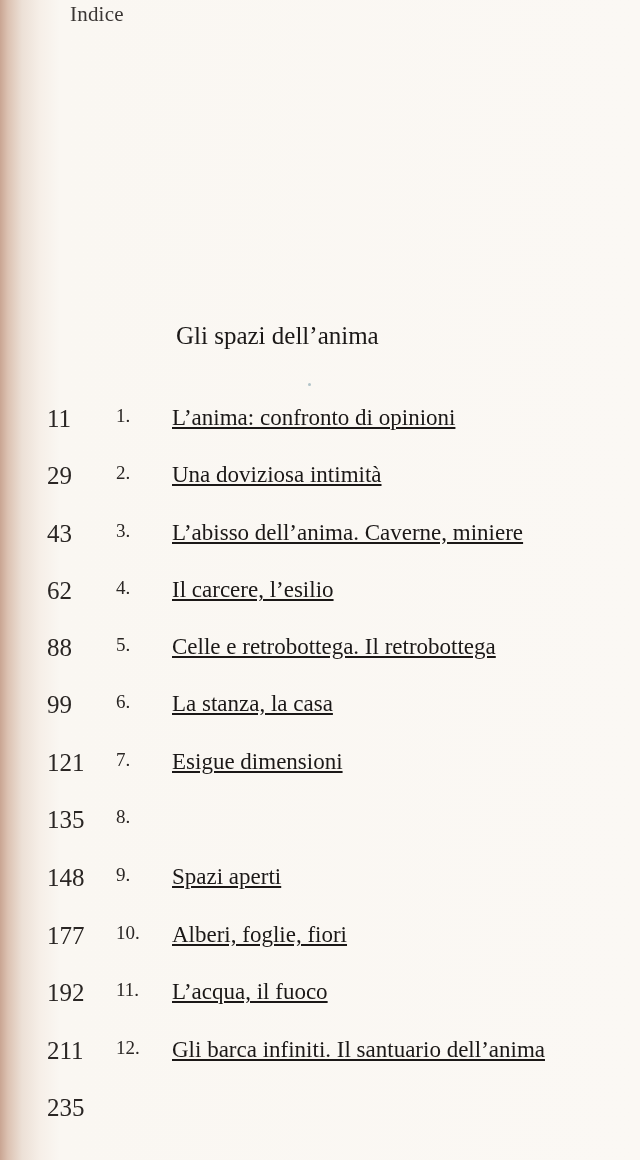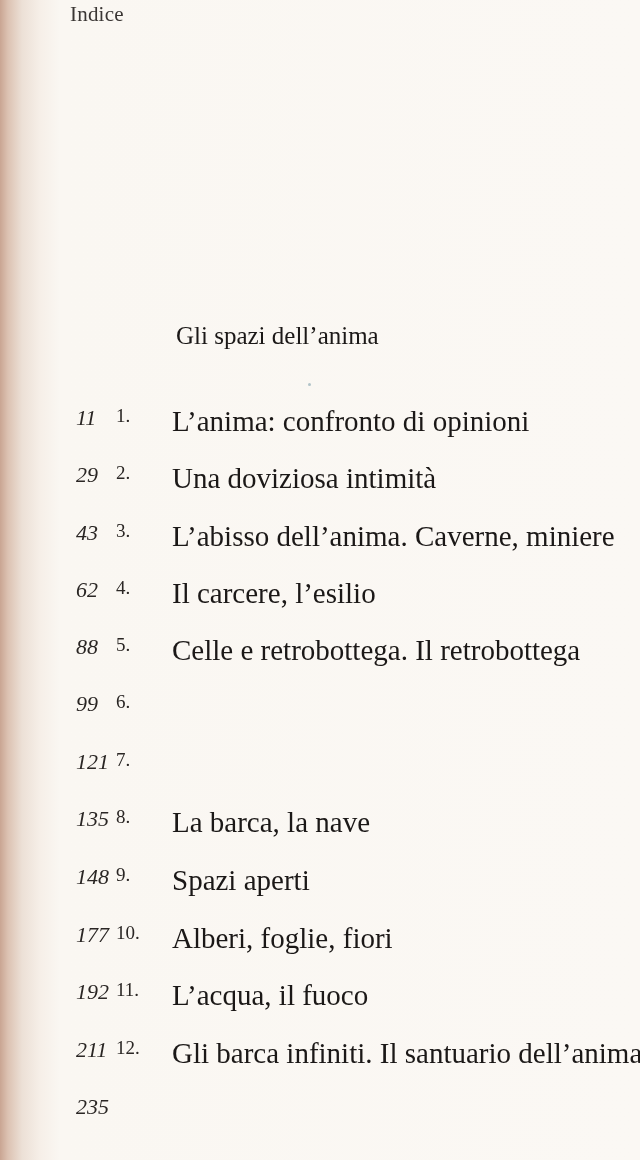--- a/index.html
+++ b/index.html
@@ -53,39 +53,39 @@
     }
     .toc-row {
       position: absolute;
       left: 0;
       width: 640px;
       height: 30px;
       font-family: "Liberation Serif", serif;
     }
     .toc-page {
       position: absolute;
-      left: 76px;
-      font-size: 22px;
+      left: 47px;
+      font-size: 25px;
       color: #2a2624;
       font-variant: oldstyle-nums;
-      font-style: italic;
     }
     .toc-num {
       position: absolute;
       left: 116px;
       font-size: 19px;
       color: #2a2624;
       font-variant: oldstyle-nums;
     }
     .toc-title {
       position: absolute;
       left: 172px;
-      font-size: 29px;
+      font-size: 23px;
       color: #1b1817;
       white-space: nowrap;
+      text-decoration: underline;
     }
     .speck {
       position: absolute;
       border-radius: 50%;
       background: #6a8fa0;
       opacity: 0.5;
     }
   </style>
 </head>
 <body>
@@ -126,31 +126,32 @@
 
     <div class="toc-row" style="top:634px;">
       <span class="toc-page">88</span>
       <span class="toc-num">5.</span>
       <span class="toc-title">Celle e retrobottega. Il retrobottega</span>
     </div>
 
     <div class="toc-row" style="top:691px;">
       <span class="toc-page">99</span>
       <span class="toc-num">6.</span>
+      <span class="toc-title">La stanza, la casa</span>
     </div>
 
     <div class="toc-row" style="top:749px;">
       <span class="toc-page">121</span>
       <span class="toc-num">7.</span>
+      <span class="toc-title">Esigue dimensioni</span>
     </div>
 
     <div class="toc-row" style="top:806px;">
       <span class="toc-page">135</span>
       <span class="toc-num">8.</span>
-      <span class="toc-title">La barca, la nave</span>
     </div>
 
     <div class="toc-row" style="top:864px;">
       <span class="toc-page">148</span>
       <span class="toc-num">9.</span>
       <span class="toc-title">Spazi aperti</span>
     </div>
 
     <div class="toc-row" style="top:922px;">
       <span class="toc-page">177</span>

